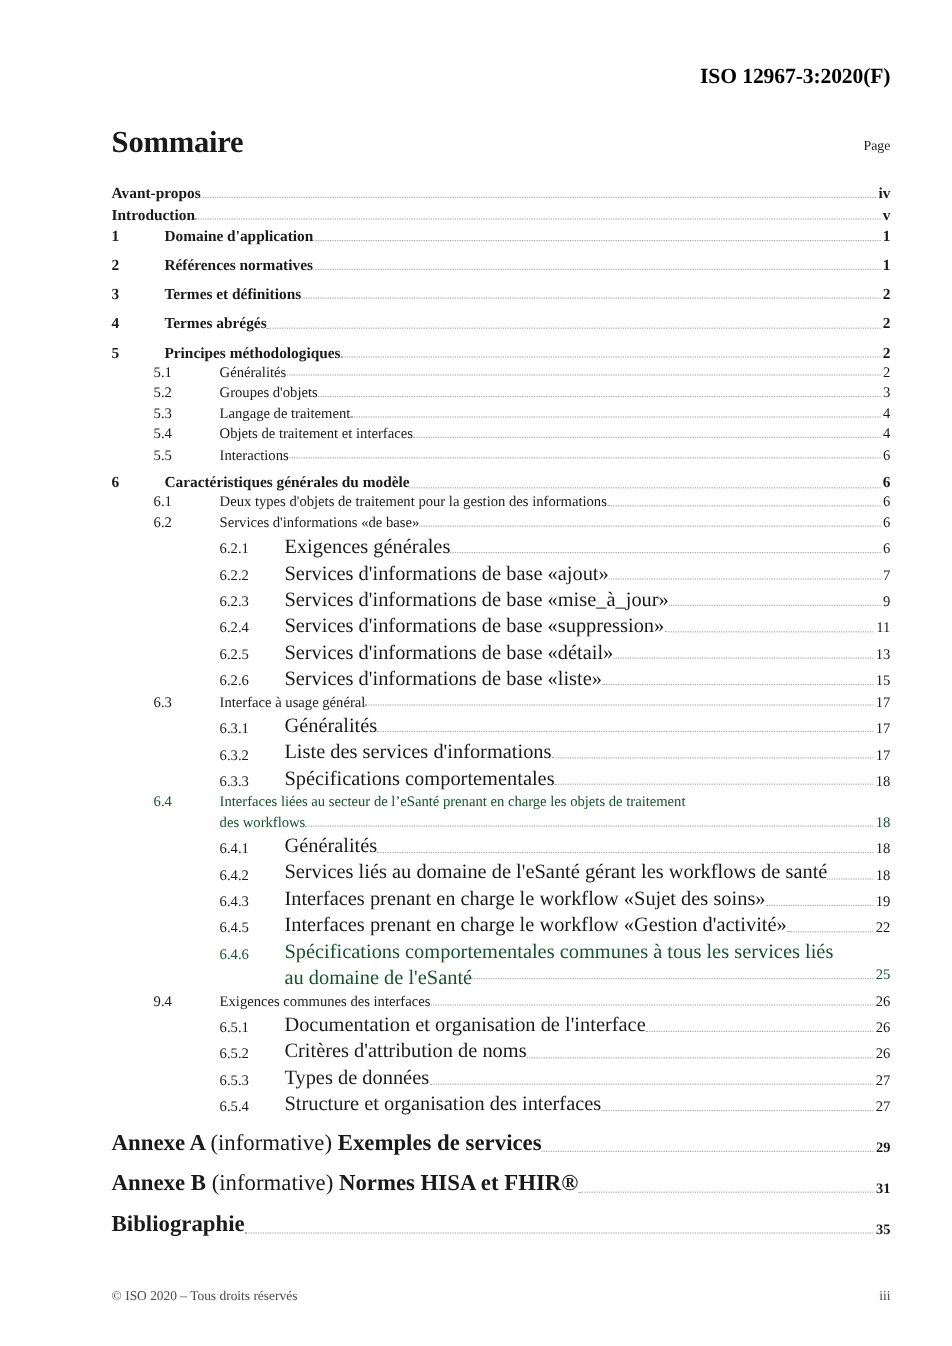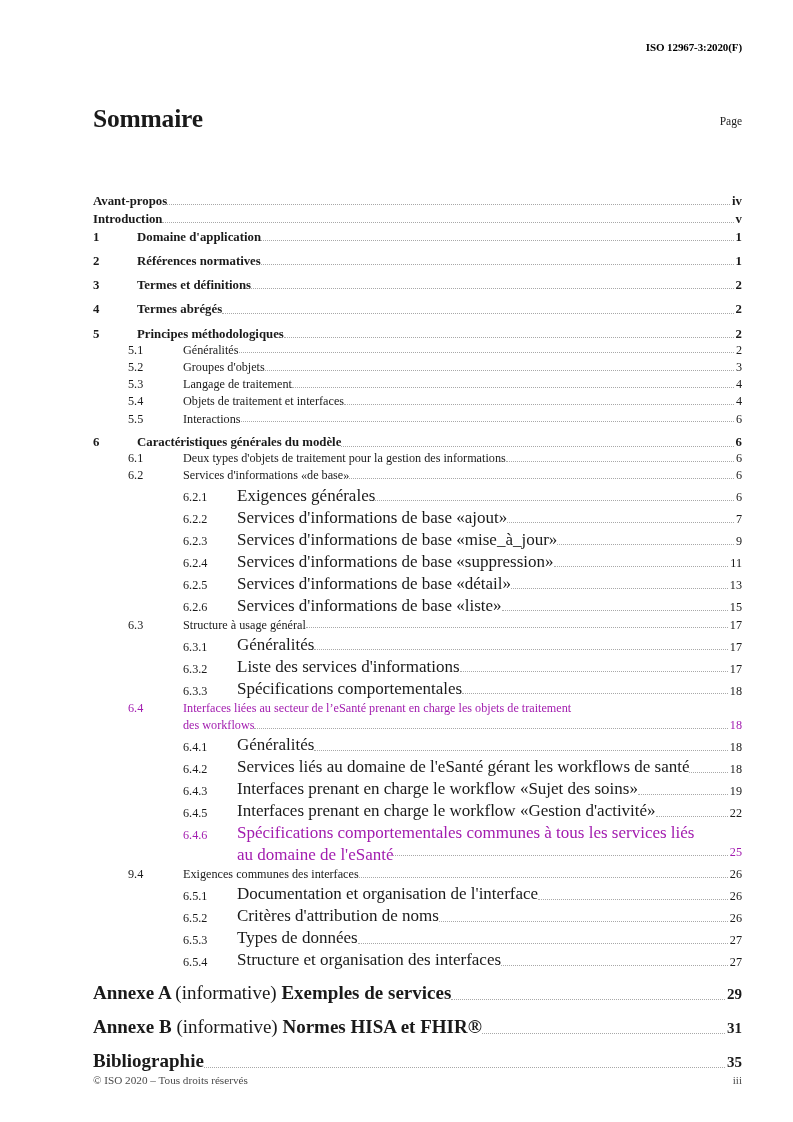--- a/index.html
+++ b/index.html
@@ -21,25 +21,25 @@
     position: absolute;
     inset: 0;
     width: 793px;
     height: 1122px;
     overflow: hidden;
   }
 
   
   .doc-header {
     position: absolute;
-    top: 41px;
+    top: 53px;
     right: 51px;
     font-family: "Liberation Serif", "DejaVu Serif", serif;
     font-weight: bold;
-    font-size: 11px;
+    font-size: 18px;
     letter-spacing: -0.1px;
     color: #000000;
     white-space: nowrap;
   }
 
   
   .title-row {
     position: absolute;
     top: 106px;
     left: 93px;
@@ -64,21 +64,20 @@
     position: relative;
     top: -2px;
   }
 
   
   .toc {
     position: absolute;
     top: 155px;
     left: 93px;
     width: 649px;   
-    margin-top: 40px;
   }
 
   .toc-entry {
     display: flex;
     align-items: flex-end;
     width: 100%;
     font-size: 12.2px;
     line-height: 1.0;
     color: #1a1a1a;
   }
@@ -130,28 +129,28 @@
 
   .lvl2 .num { font-weight: normal; font-size: 12.2px; width: 22px; margin-left: 35px; }
   .lvl2 .txt { font-weight: normal; font-size: 12.2px; margin-left: 33px; }
   .lvl2 .pg  { font-weight: normal; font-size: 12.2px; }
 
   .lvl3 .num { font-weight: normal; font-size: 12.2px; width: 33px; margin-left: 90px; }
   .lvl3 .txt { font-weight: normal; font-size: 17px; margin-left: 21px; }
   .lvl3 .pg  { font-weight: normal; font-size: 12.2px; }
   .annex .txt { font-weight: bold; font-size: 19px; }
   .annex .txt .reg { font-weight: normal; }
-  .annex .pg  { font-weight: bold; font-size: 15px; }
+  .annex .pg  { font-weight: bold; font-size: 12px; }
 
   
   .wrap-entry {
     width: 100%;
     font-size: 12.2px;
     line-height: 1.0;
-    color: #a21caf;
+    color: #14532d;
   }
   .wrap-entry .line1 {
     display: flex;
     align-items: flex-end;
   }
   .wrap-entry .line2 {
     display: flex;
     margin-top: 5.0px;
   }
   .wrap-entry.lvl2 .line1 .num { width: 22px; margin-left: 35px; }
@@ -310,21 +309,21 @@
         <span class="pg">13</span>
       </div>
       <div class="toc-entry lvl3 gap-minor">
         <span class="num">6.2.6</span>
         <span class="txt">Services d'informations de base «liste»</span>
         <span class="leader"></span>
         <span class="pg">15</span>
       </div>
       <div class="toc-entry lvl2 gap-minor">
         <span class="num">6.3</span>
-        <span class="txt">Structure à usage général</span>
+        <span class="txt">Interface à usage général</span>
         <span class="leader"></span>
         <span class="pg">17</span>
       </div>
       <div class="toc-entry lvl3 gap-minor">
         <span class="num">6.3.1</span>
         <span class="txt">Généralités</span>
         <span class="leader"></span>
         <span class="pg">17</span>
       </div>
       <div class="toc-entry lvl3 gap-minor">

